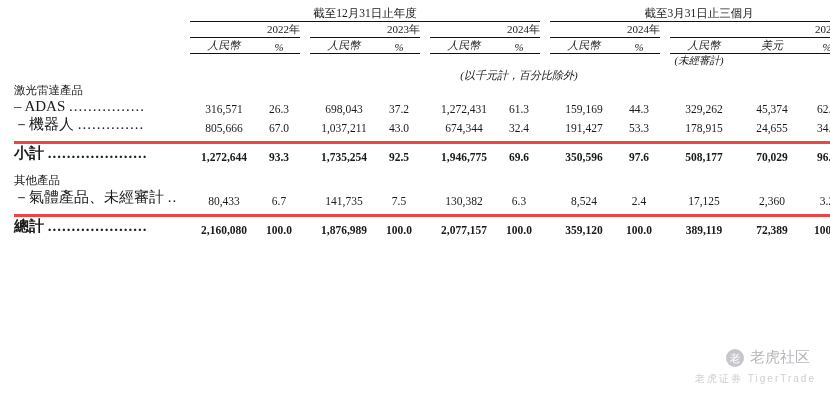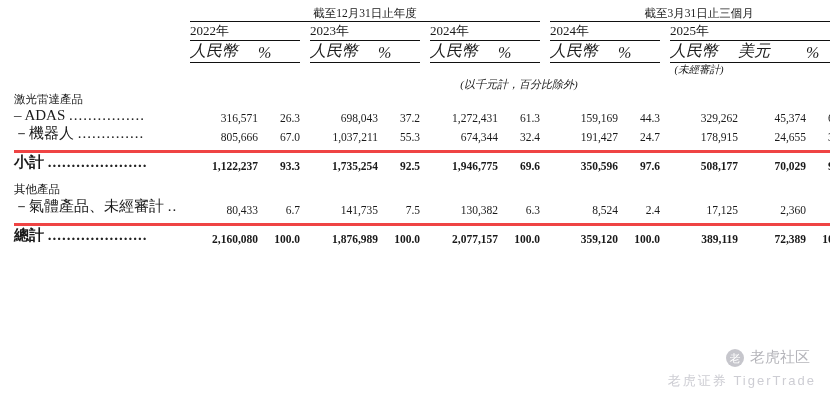--- a/index.html
+++ b/index.html
@@ -42,28 +42,29 @@
   .grp-head {
     text-align: center;
     font-weight: bold;
     font-size: 11.5px;
     padding-bottom: 2px;
   }
   .rule {
     border-bottom: 1px solid #111;
   }
   .yr-head {
-    text-align: left;
+    text-align: right;
     font-weight: bold;
-    font-size: 13px;
+    font-size: 11px;
     padding: 5px 0 3px 0;
   }
   .unit-head {
+    text-align: center;
     font-style: italic;
-    font-size: 16px;
+    font-size: 11px;
     padding: 6px 0 4px 0;
     white-space: nowrap;
   }
   .unaudited {
     text-align: center;
     font-style: italic;
     font-size: 10.5px;
     padding-top: 9px;
   }
   .basis {
@@ -84,21 +85,21 @@
     font-size: 15px;
     white-space: nowrap;
     padding: 4px 0 4px 0;
     letter-spacing: 0px;
   }
   .row-label .dots {
     color: #222;
     letter-spacing: 1px;
   }
   .num {
-    text-align: right;
+    text-align: center;
     font-size: 11.5px;
     padding: 4px 2px 4px 0;
     white-space: nowrap;
     font-variant-numeric: tabular-nums;
   }
   .bold .num, .bold .row-label { font-weight: bold; }
   .topline td { border-top: 3px solid #ef4444; }
   .tr-spacer td { height: 7px; }
   .tr-gap td { height: 10px; }
 
@@ -126,21 +127,21 @@
     color: #fff;
     font-size: 11px;
     line-height: 18px;
     text-align: center;
   }
   .wm-sub {
     right: 14px;
     top: 372px;
     color: #c8c8cf;
     font-family: "Liberation Sans", sans-serif;
-    font-size: 13px;
+    font-size: 10px;
     letter-spacing: 2px;
     opacity: .9;
   }
 </style>
 </head>
 <body>
 
 <div class="sheet">
 
   <table class="fin">
@@ -235,40 +236,40 @@
       <td class="num">45,374</td>
       <td class="num">62.7</td>
     </tr>
 
     <tr>
       <td class="row-label"><span>－機器人</span> <span class="dots">..............</span></td>
       <td class="num">805,666</td>
       <td class="num">67.0</td>
       <td></td>
       <td class="num">1,037,211</td>
-      <td class="num">55.3</td>
+      <td class="num">43.0</td>
       <td></td>
       <td class="num">674,344</td>
       <td class="num">32.4</td>
       <td></td>
       <td class="num">191,427</td>
-      <td class="num">24.7</td>
+      <td class="num">53.3</td>
       <td></td>
       <td class="num">178,915</td>
       <td class="num">24,655</td>
       <td class="num">34.1</td>
     </tr>
 
     <tr class="tr-spacer">
           <td colspan="16"></td>
         </tr>
 
     <tr class="bold topline">
       <td class="row-label"><span>小計</span> <span class="dots">.....................</span></td>
-      <td class="num">1,122,237</td>
+      <td class="num">1,272,644</td>
       <td class="num">93.3</td>
       <td></td>
       <td class="num">1,735,254</td>
       <td class="num">92.5</td>
       <td></td>
       <td class="num">1,946,775</td>
       <td class="num">69.6</td>
       <td></td>
       <td class="num">350,596</td>
       <td class="num">97.6</td>

